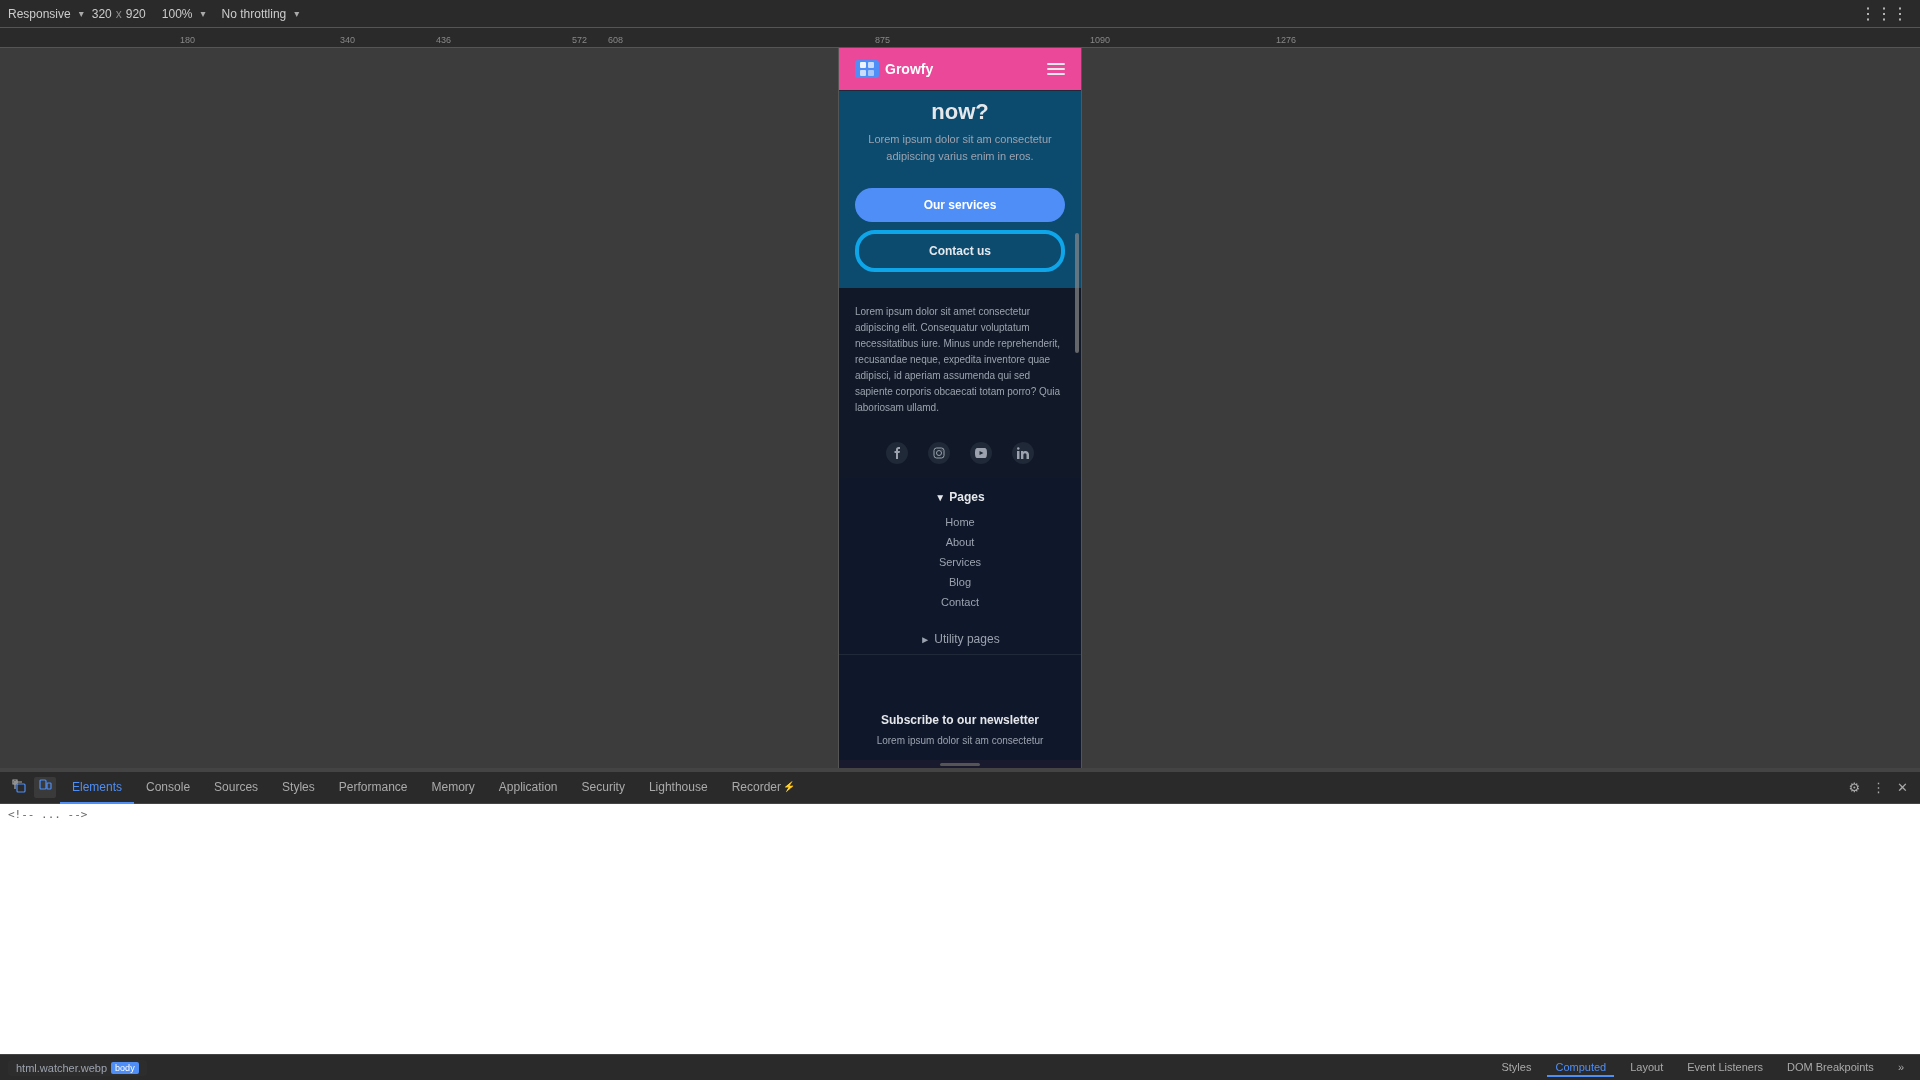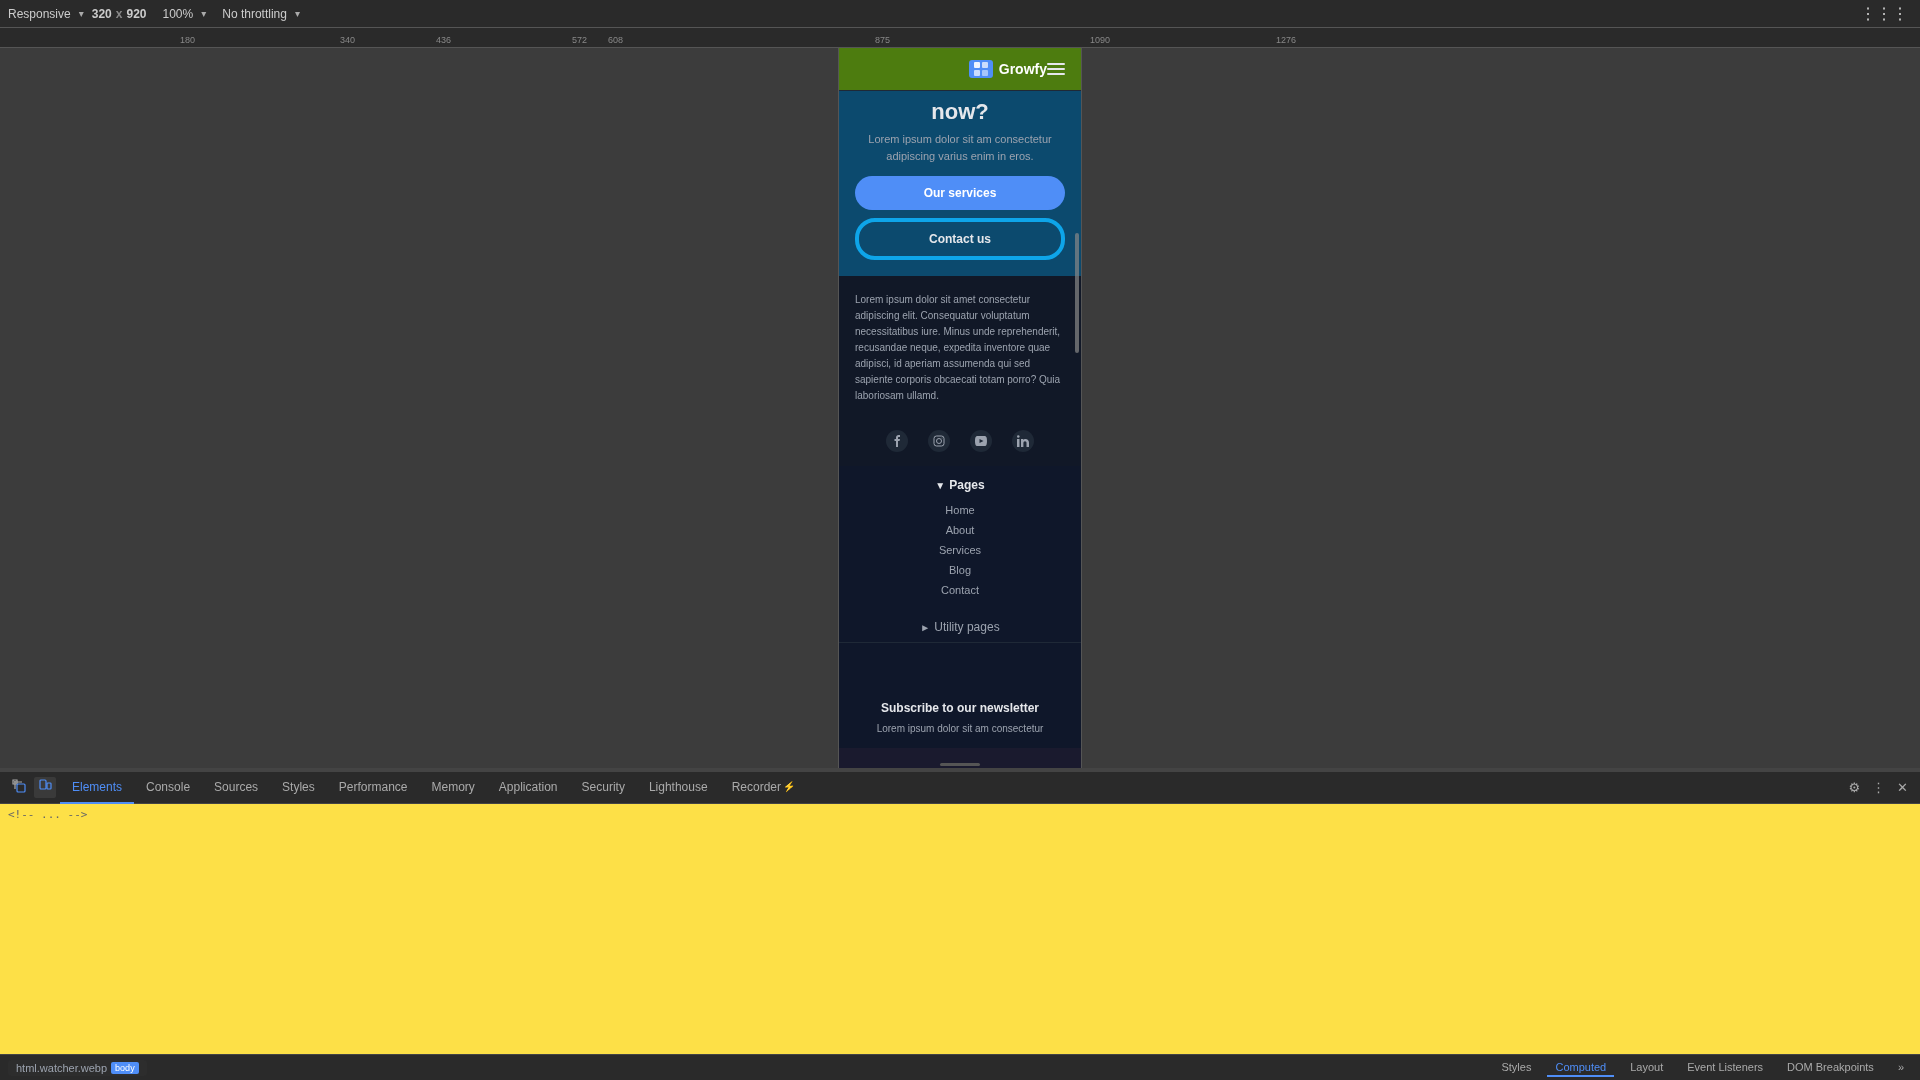--- a/index.html
+++ b/index.html
@@ -47,21 +47,20 @@
       color: #ccc;
       font-size: 12px;
       height: 100%;
     }
     .toolbar-dimensions {
       display: flex;
       align-items: center;
       gap: 4px;
       color: #ccc;
       font-size: 12px;
-      font-weight: bold;
     }
     .toolbar-icon-btn {
       background: none;
       border: none;
       color: #ccc;
       cursor: pointer;
       font-size: 14px;
       padding: 2px 4px;
     }
     .toolbar-right {
@@ -112,23 +111,23 @@
     .mobile-content {
       padding: 0;
       background: #111827;
       color: #e5e7eb;
     }
 
     
     .navbar {
       display: flex;
       align-items: center;
-      justify-content: flex-end;
+      justify-content: space-between;
       padding: 12px 16px;
-      background: #4d7c0f;
+      background: #ec4899;
       border-bottom: 1px solid #1f2937;
     }
     .logo-area {
       display: flex;
       align-items: center;
       gap: 6px;
     }
     .logo-icon {
       width: 24px;
       height: 18px;
@@ -169,21 +168,21 @@
     .hero-heading {
       color: #e5e7eb;
       font-size: 22px;
       font-weight: bold;
       margin-bottom: 6px;
     }
     .hero-text {
       color: #9ca3af;
       font-size: 11px;
       line-height: 1.5;
-      margin-bottom: 12px;
+      margin-bottom: 24px;
     }
     .btn-services {
       display: block;
       width: 100%;
       padding: 10px 16px;
       background: #4f8ef7;
       color: white;
       border: none;
       border-radius: 20px;
       font-size: 12px;
@@ -310,21 +309,21 @@
       border-radius: 2px;
     }
 
     
     .devtools-panel {
       position: absolute;
       bottom: 0;
       left: 0;
       right: 0;
       height: 310px;
-      background: #fde047;
+      background: #ffffff;
       border-top: 2px solid #444;
       display: flex;
       flex-direction: column;
     }
 
     
     .devtools-tabs {
       display: flex;
       align-items: center;
       background: #2a2a2a;

